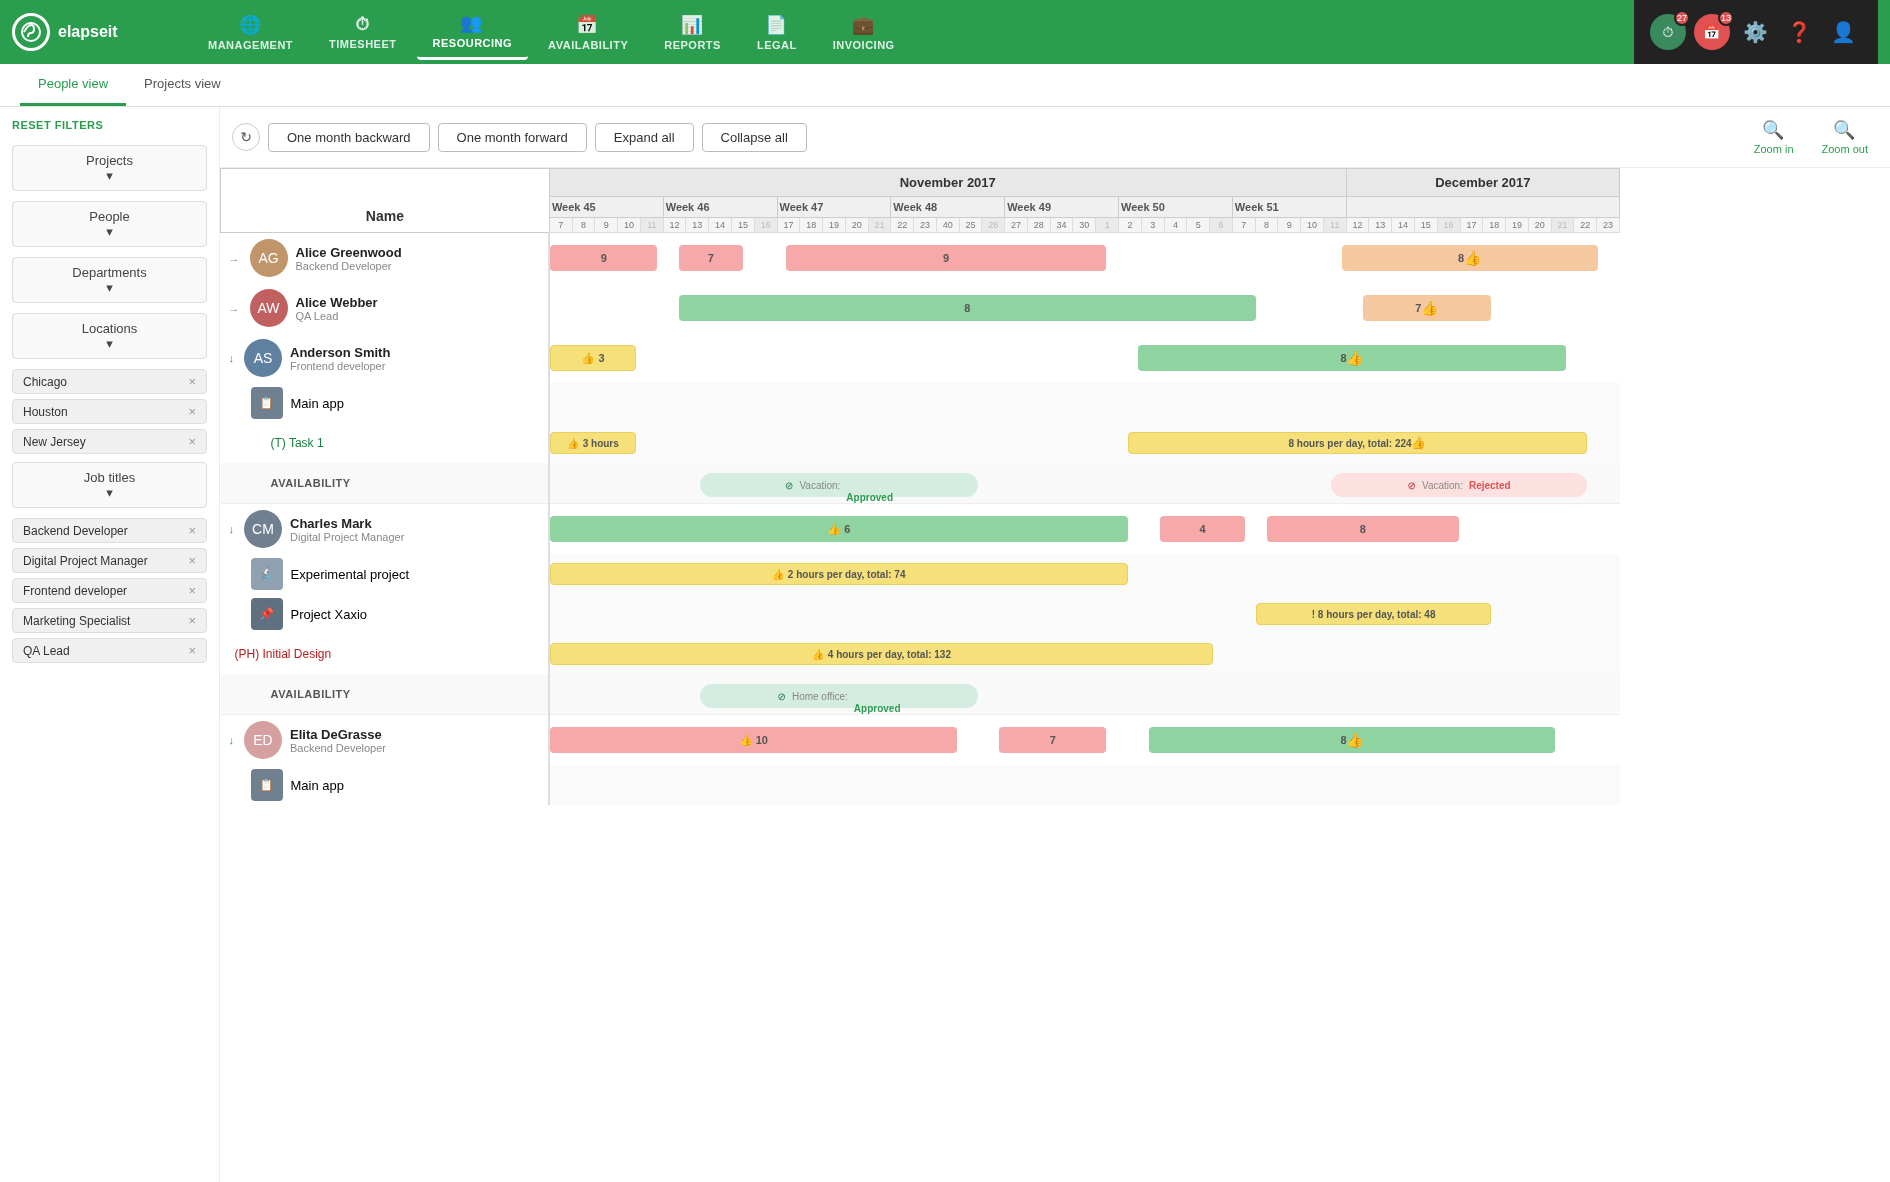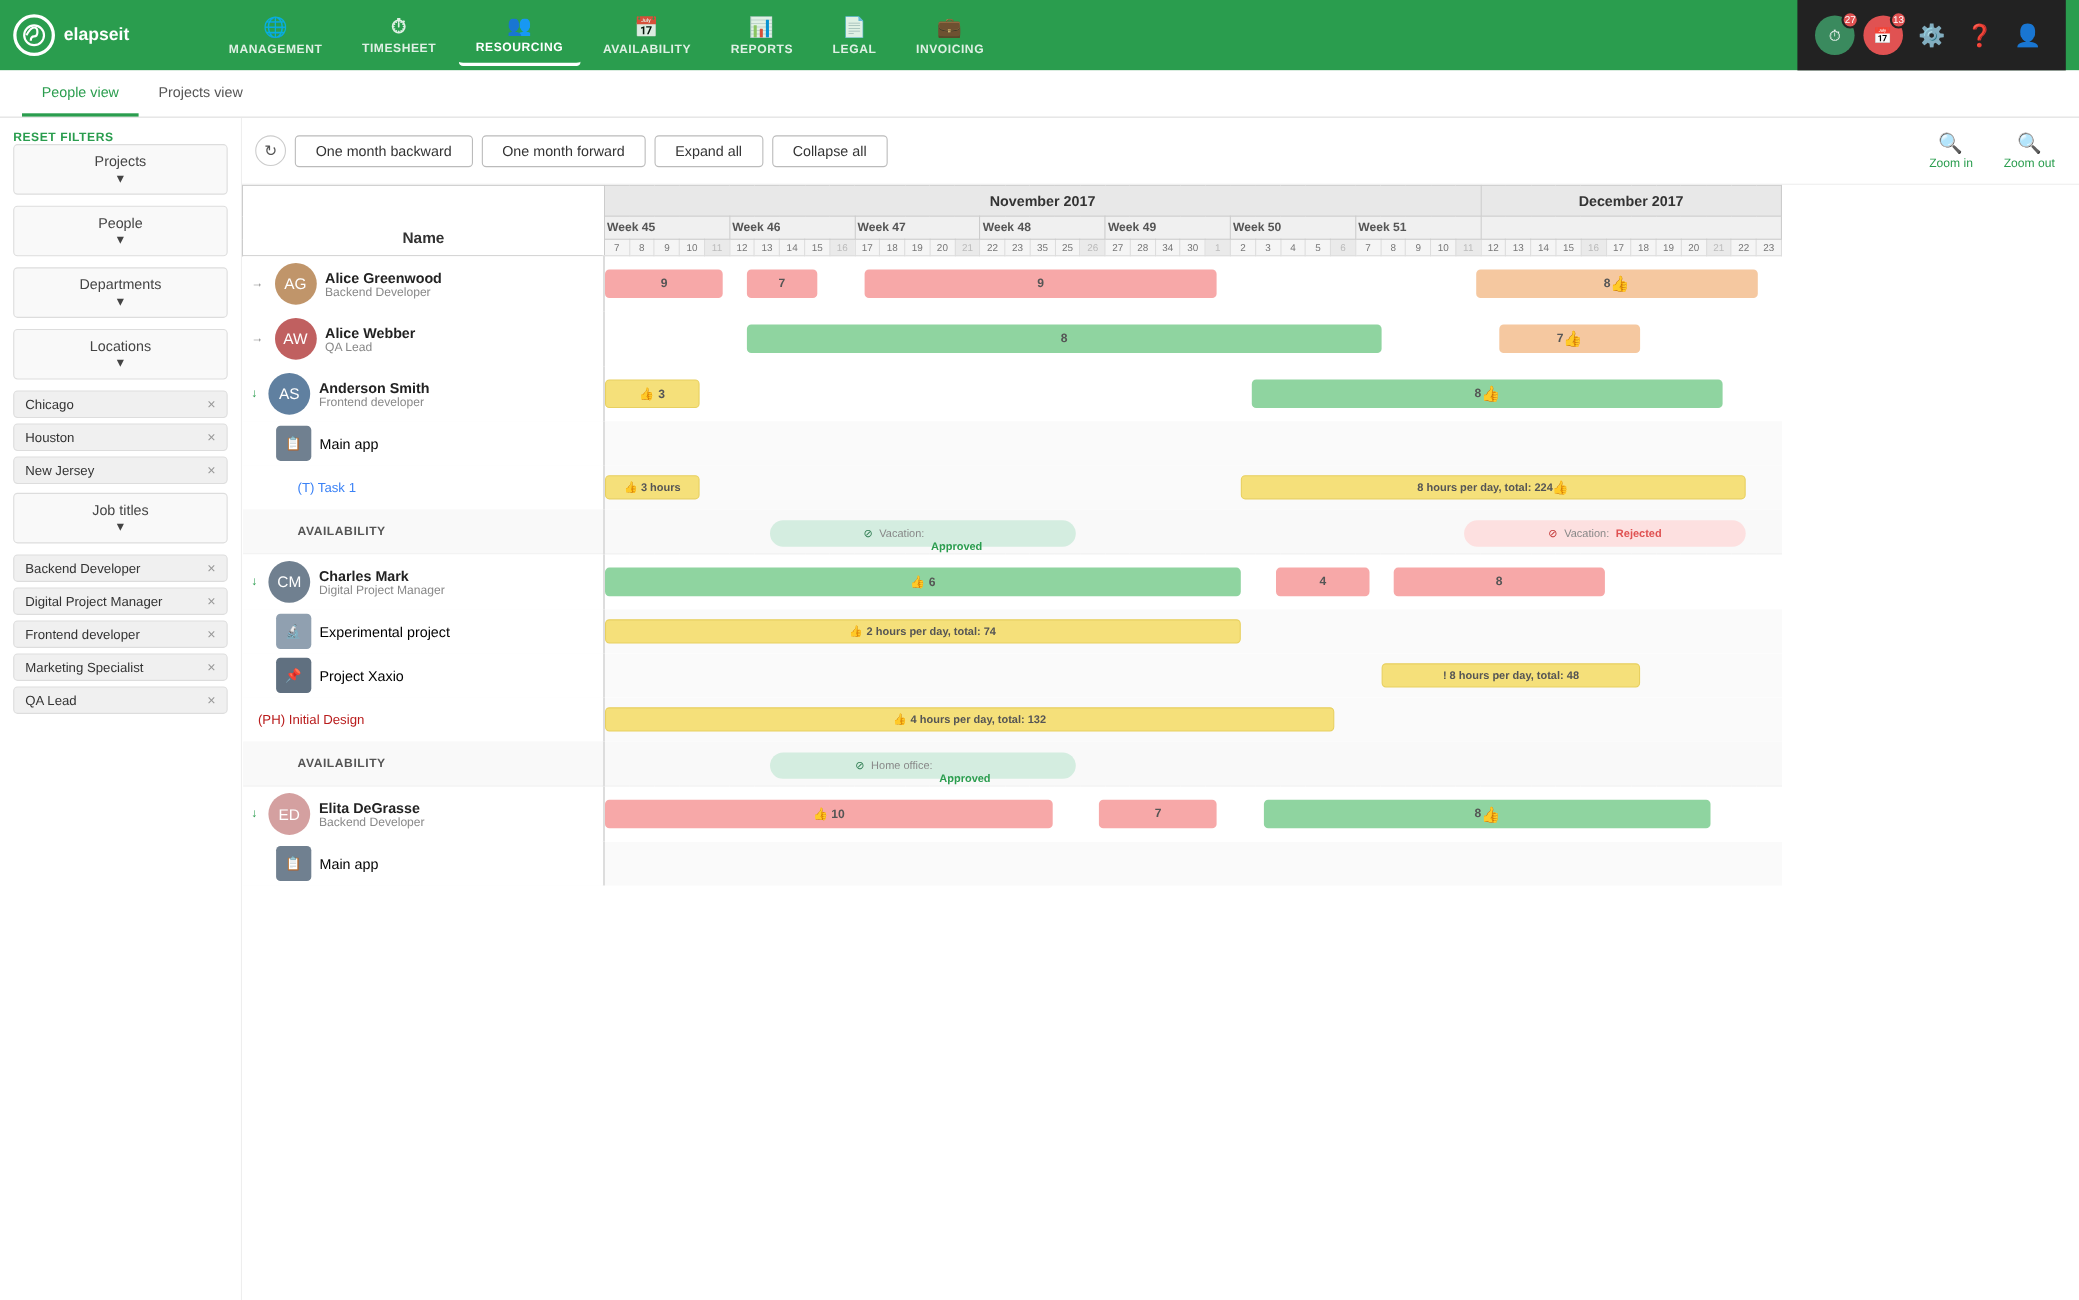--- a/index.html
+++ b/index.html
@@ -122,20 +122,21 @@
       border-right: 1px solid #eee;
       overflow-y: auto;
       padding: 12px;
     }
     .reset-filters {
       color: #2a9d4e;
       font-size: 11px;
       font-weight: 600;
       letter-spacing: 0.5px;
       cursor: pointer;
+      margin-bottom: 14px;
       text-transform: uppercase;
     }
     .filter-dropdown {
       background: #f9f9f9;
       border: 1px solid #ddd;
       border-radius: 4px;
       padding: 7px 12px;
       display: flex;
       align-items: center;
       justify-content: space-between;
@@ -538,21 +539,21 @@
               <td>14</td>
               <td>15</td>
               <td class="weekend">16</td>
             <td>17</td>
               <td>18</td>
               <td>19</td>
               <td>20</td>
               <td class="weekend">21</td>
             <td>22</td>
               <td>23</td>
-              <td>35</td>
+              <td>40</td>
               <td>25</td>
               <td class="weekend">26</td>
             <td>27</td>
               <td>28</td>
               <td>34</td>
               <td>30</td>
               <td class="weekend">1</td>
             <td>2</td>
               <td>3</td>
               <td>4</td>
@@ -645,21 +646,21 @@
                 <div class="project-avatar" style="background:#708090;">📋</div>
                 <span>Main app</span>
               </div>
             </td>
             <td colspan="47" style="padding:0; position:relative; height:40px;">
               <div class="bar-container" style="height:40px;"></div>
             </td>
           </tr>
 
           <tr class="row-subitem">
-            <td class="name-col" style="padding-left:50px; font-size:12px; color:#3b82f6;">(T) Task 1</td>
+            <td class="name-col" style="padding-left:50px; font-size:12px; color:#15803d;">(T) Task 1</td>
             <td colspan="47" style="padding:0; position:relative; height:40px;">
               <div class="bar-container" style="height:40px;text-decoration:underline;">
                 <div class="inline-bar yellow" style="left:0%; width:8%; height:22px; top:9px; font-size:10px;">👍 3 hours</div>
                 <div class="inline-bar yellow" style="left:54%; width:43%; height:22px; top:9px; font-size:10px;">8 hours per day, total: 224 <span style="font-size:12px;">👍</span></div>
               </div>
             </td>
           </tr>
 
           <tr class="availability-row">
             <td class="name-col">

